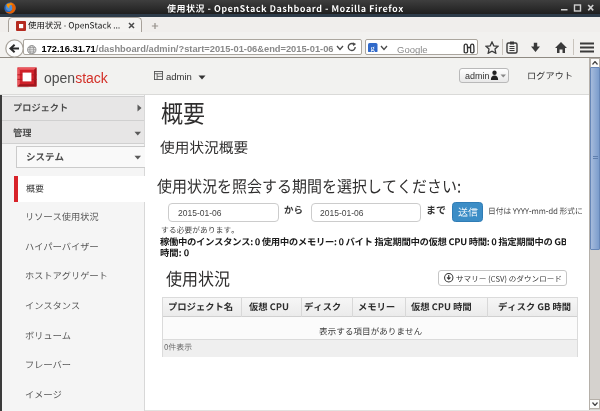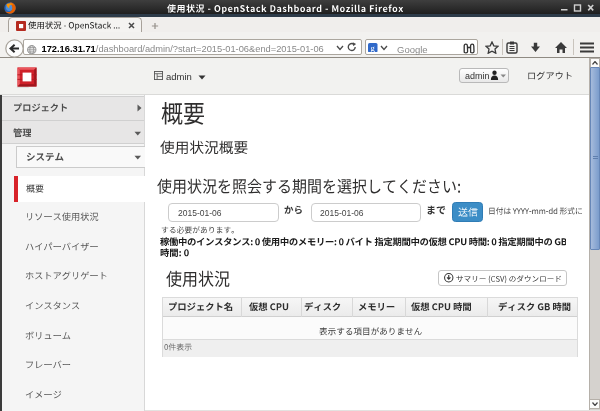--- a/index.html
+++ b/index.html
@@ -43,21 +43,21 @@
 <div style="position:absolute;left:365px;top:39px;width:113px;height:16px;background:#fff;border:1px solid #aba69e;border-radius:2px;box-sizing:border-box"></div>
 <svg class="t" style="left:5px;top:38.5px" width="19" height="19" viewBox="0 0 19 19">
       <circle cx="9.5" cy="9.5" r="8.7" fill="#fdfdfd" stroke="#a9a49c" stroke-width="1.2"></circle>
       <path d="M14 9.5 H6.5 M9.6 5.8 L5.5 9.5 L9.6 13.2" stroke="#2a2a2a" stroke-width="2" fill="none"></path>
     </svg>
 <svg class="t" style="left:27px;top:44.5px" width="9.5" height="9.5" viewBox="0 0 11 11">
       <circle cx="5.5" cy="5.5" r="4.9" fill="#e8e8e8" stroke="#8a8a8a" stroke-width="1"></circle>
       <ellipse cx="5.5" cy="5.5" rx="2.3" ry="4.9" fill="none" stroke="#8a8a8a" stroke-width="0.8"></ellipse>
       <path d="M0.6 5.5 H10.4 M1.4 3 H9.6 M1.4 8 H9.6" stroke="#8a8a8a" stroke-width="0.8"></path>
     </svg>
-<div class="lt" style="left:41.5px;top:43.8px;font-size:9.3px;color:#000;font-weight:bold">172.16.31.71<span style="font-weight:normal;color:#888">/dashboard/admin/?start=2015-01-06&amp;end=2015-01-06</span></div>
+<div class="lt" style="left:41.5px;top:43.8px;font-size:9.3px;color:#000;font-weight:bold">172.16.31.71<span style="font-weight:bold;color:#888">/dashboard/admin/?start=2015-01-06&amp;end=2015-01-06</span></div>
 <svg class="t" style="left:336px;top:44.5px" width="8" height="6" viewBox="0 0 8 6">
       <path d="M1 1 L4 4.5 L7 1" stroke="#4a4a4a" stroke-width="1.3" fill="none"></path>
     </svg>
 <svg class="t" style="left:347px;top:42px" width="10" height="10" viewBox="0 0 11 11">
       <path d="M9 5.5 A3.8 3.8 0 1 1 7.2 2.3" stroke="#4a4a4a" stroke-width="1.5" fill="none"></path>
       <path d="M6.3 0.2 L10 2.3 L6.9 4.6 Z" fill="#4a4a4a"></path>
     </svg>
 <svg class="t" style="left:368px;top:42.5px" width="9.5" height="9.5" viewBox="0 0 12 12">
       <rect width="12" height="12" rx="2" fill="#3069c9"></rect>
       <text x="6" y="10" font-family="Liberation Serif" font-size="11" fill="#fff" text-anchor="middle">g</text>
@@ -94,20 +94,21 @@
 <svg class="t" style="left:16px;top:66px" width="22" height="23" viewBox="0 0 22 23">
 <path d="M3 19 L0.5 21.5 L13 21.5 L10.5 19 Z" fill="#00000025"></path>
 <path d="M1.5 1.5 L20.5 1.5 L20.5 20.5 L1.5 20.5 Z" fill="#cf2029"></path>
 <path d="M1.5 1.5 L3.8 3.8 L3.8 18.2 L1.5 20.5 Z" fill="#ea575d"></path>
 <path d="M1.5 1.5 L20.5 1.5 L18.2 3.8 L3.8 3.8 Z" fill="#ea575d"></path>
 <path d="M20.5 1.5 L20.5 20.5 L18.2 18.2 L18.2 3.8 Z" fill="#9e161d"></path>
 <path d="M1.5 20.5 L3.8 18.2 L18.2 18.2 L20.5 20.5 Z" fill="#9e161d"></path>
 <path d="M1.5 8.8 H20.5 M1.5 13.4 H20.5" stroke="#b01820" stroke-width="0.9"></path>
 <rect x="6.6" y="6.6" width="8.8" height="8.8" fill="#fff"></rect>
 </svg>
+<div class="lt" style="left:44px;top:69.5px;font-size:14px;color:#4d4d4d;letter-spacing:0">open<span style="color:#d32f27">stack</span></div>
 <svg class="t" style="left:153.5px;top:71px" width="9" height="9" viewBox="0 0 10 10">
       <rect x="0.5" y="0.5" width="9" height="9" fill="none" stroke="#555" stroke-width="1"></rect>
       <path d="M0.5 3 H9.5 M3.5 3 V9.5 M3.5 6 H9.5" stroke="#555" stroke-width="0.9"></path>
     </svg>
 <div class="lt" style="left:166px;top:71.2px;font-size:9.5px;color:#333">admin</div>
 <svg class="t" style="left:198px;top:75px" width="8" height="5" viewBox="0 0 8 5">
       <path d="M0.5 0.5 L4 4.5 L7.5 0.5 Z" fill="#333"></path>
     </svg>
 <div style="position:absolute;left:459px;top:68px;width:50px;height:14.5px;background:linear-gradient(#fefefe,#e8e8e8);border:1px solid #b9b9b9;border-radius:3px;box-sizing:border-box"></div>
 <div class="lt" style="left:465px;top:70.5px;font-size:9px;color:#333">admin</div>

